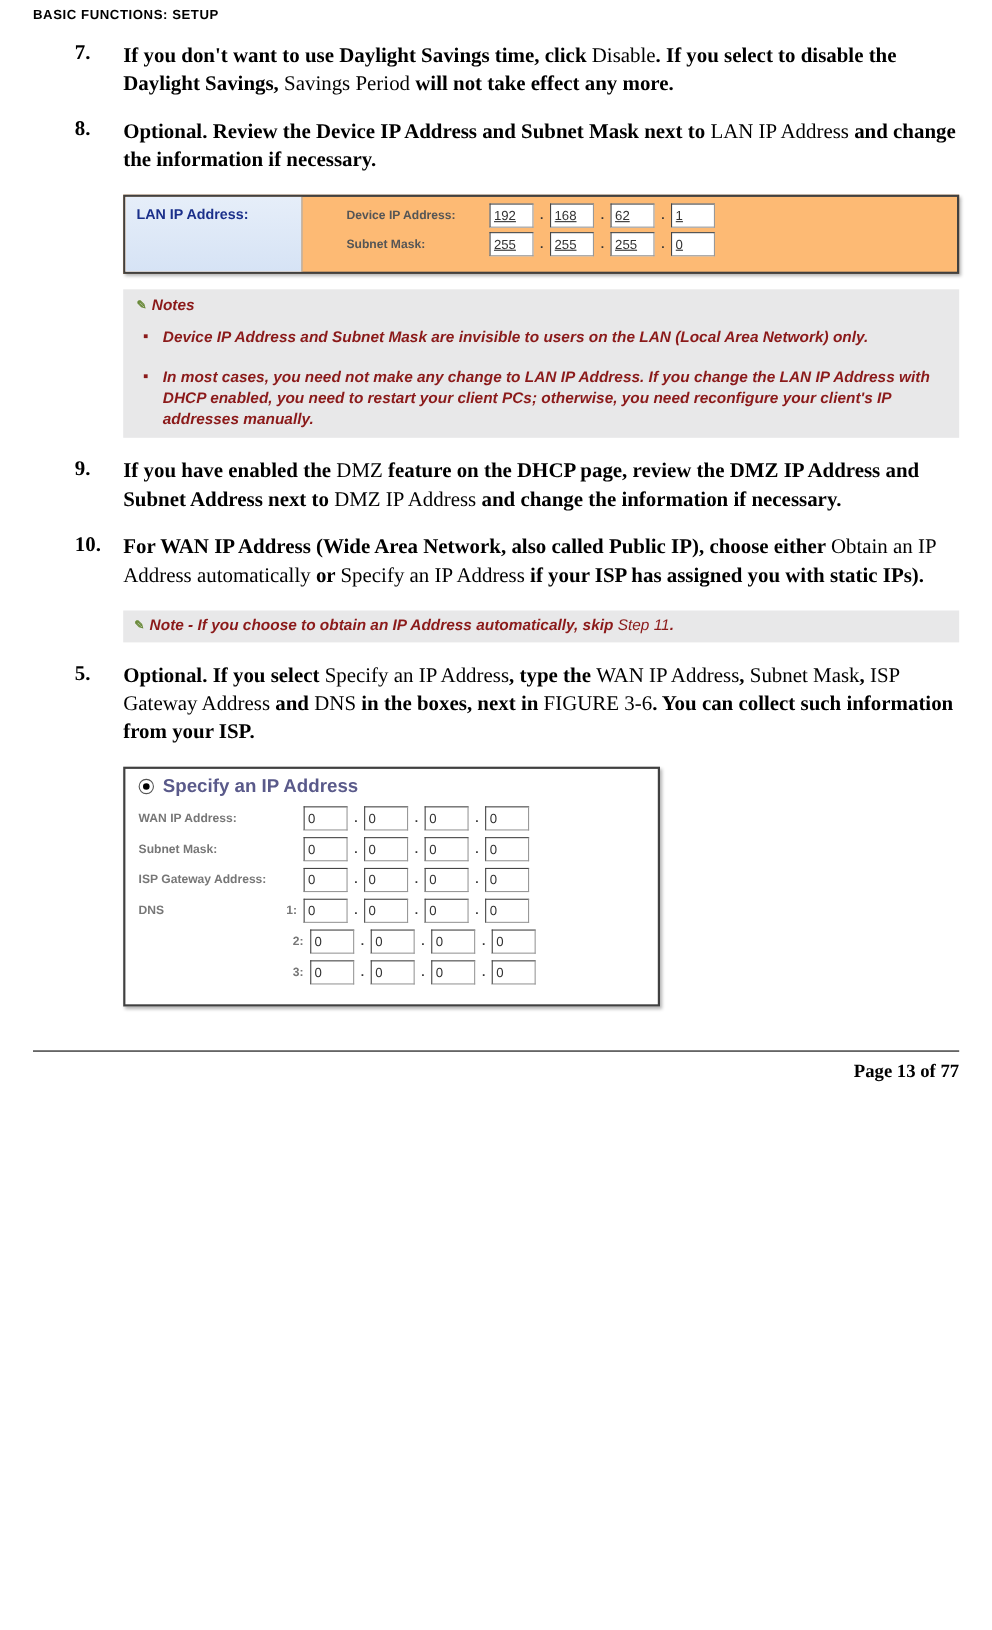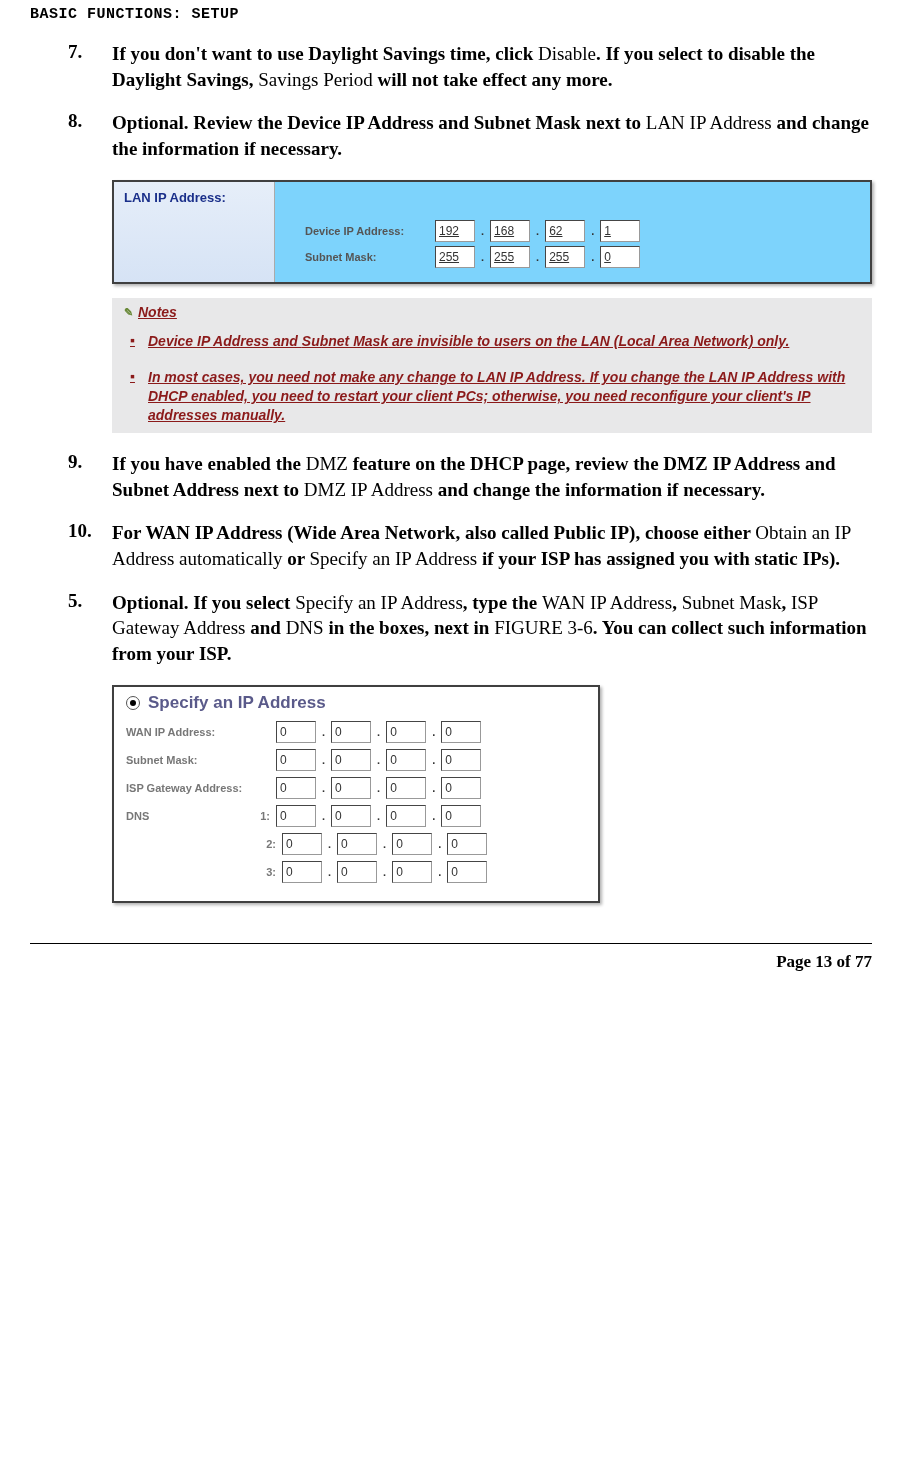--- a/index.html
+++ b/index.html
@@ -8,22 +8,22 @@
     font-family: "Times New Roman", serif;
     font-size: 19px;
     background: #fff;
     color: #000;
     width: 902px;
   }
   .page {
     padding: 0 30px 20px 30px;
   }
   .header {
-    font-family: Liberation Mono, monospace;
-    font-size: 15px;
+    font-family: Liberation Sans, sans-serif;
+    font-size: 12px;
     font-weight: bold;
     letter-spacing: 0.5px;
     padding: 6px 0 18px 0;
   }
   .content {
     margin-left: 38px;
   }
   ol.steps {
     list-style: none;
     padding: 0;
@@ -41,43 +41,42 @@
   }
   .step-body {
     flex: 1;
     line-height: 1.35;
   }
   .step-body b { font-weight: bold; }
   .fig-box {
     margin: 4px 0 14px 44px;
     border: 2px solid #404040;
     box-shadow: 2px 2px 3px rgba(0,0,0,0.3);
-    background: #7dd3fc;
+    background: #fdba74;
   }
   .lan-panel {
     display: flex;
     font-family: Verdana, Arial, sans-serif;
   }
   .lan-left {
     background: linear-gradient(#e6eef9,#d6e3f5);
     color: #1a2f8a;
     font-weight: bold;
     font-size: 13px;
     padding: 8px 10px;
     width: 140px;
     flex: 0 0 140px;
     border-right: 1px solid #aaa;
   }
   .lan-right {
     flex: 1;
-    padding: 6px 10px 10px 30px;
+    padding: 6px 10px 10px 40px;
     font-size: 11px;
     font-weight: bold;
     color: #555;
-    margin-top: 32px;
   }
   .ip-row {
     display: flex;
     align-items: center;
     margin-bottom: 4px;
   }
   .ip-label {
     width: 130px;
     flex: 0 0 130px;
   }
@@ -99,21 +98,20 @@
   }
   .note-block {
     background: #e8e8e9;
     margin: 0 0 18px 44px;
     padding: 6px 16px 8px 12px;
     font-family: Verdana, Arial, sans-serif;
     font-size: 14px;
     color: #8b1a1a;
     font-weight: bold;
     font-style: italic;
-    text-decoration: underline;
   }
   .note-block .note-title {
     font-style: italic;
   }
   .note-block ul {
     list-style: none;
     padding: 0;
     margin: 12px 0 0 6px;
   }
   .note-block ul li {
@@ -307,20 +305,23 @@
       </li>
 
       <li>
         <div class="step-num">10.</div>
         <div class="step-body">
           <b>For WAN IP Address (Wide Area Network, also called Public IP), choose either </b><span>Obtain an IP Address automatically</span><b> or </b><span>Specify an IP Address</span><b> if your ISP has assigned you with static IPs).</b>
         </div>
       </li>
     </ol>
 
+    <div class="note-line">
+      <span class="note-icon">✎</span><span style="font-style:italic">Note</span><span> - If you choose to obtain an IP Address automatically, skip </span><span style="font-weight:normal;font-style:italic">Step 11</span><span>.</span>
+    </div>
 
     <ol class="steps">
 
       <li>
         <div class="step-num">5.</div>
         <div class="step-body">
           <b>Optional. If you select </b><span>Specify an IP Address</span><b>, type the </b><span>WAN IP Address</span><b>, </b><span>Subnet Mask</span><b>, </b><span>ISP Gateway Address</span><b> and </b><span>DNS</span><b> in the boxes, next in </b><span>FIGURE 3-6</span><b>. You can collect such information from your ISP.</b>
         </div>
       </li>
     </ol>

